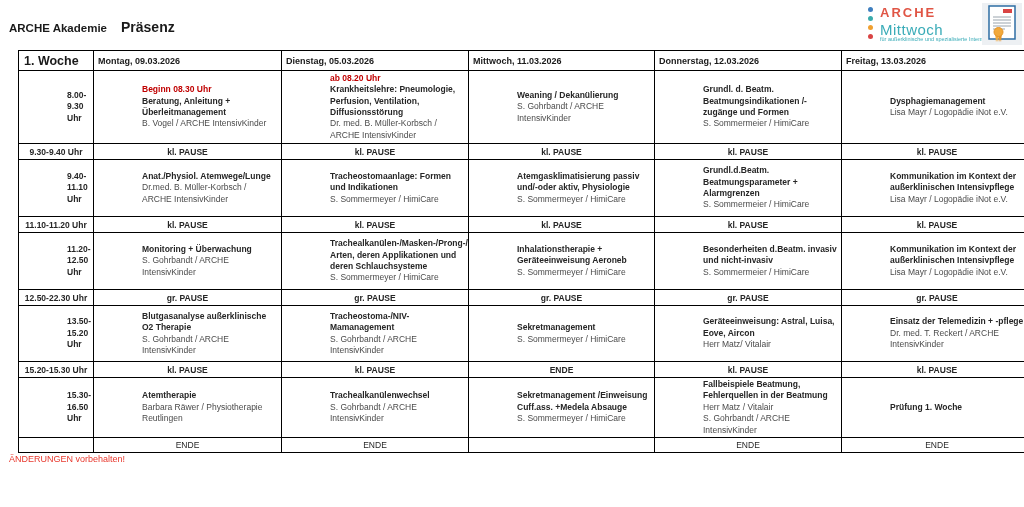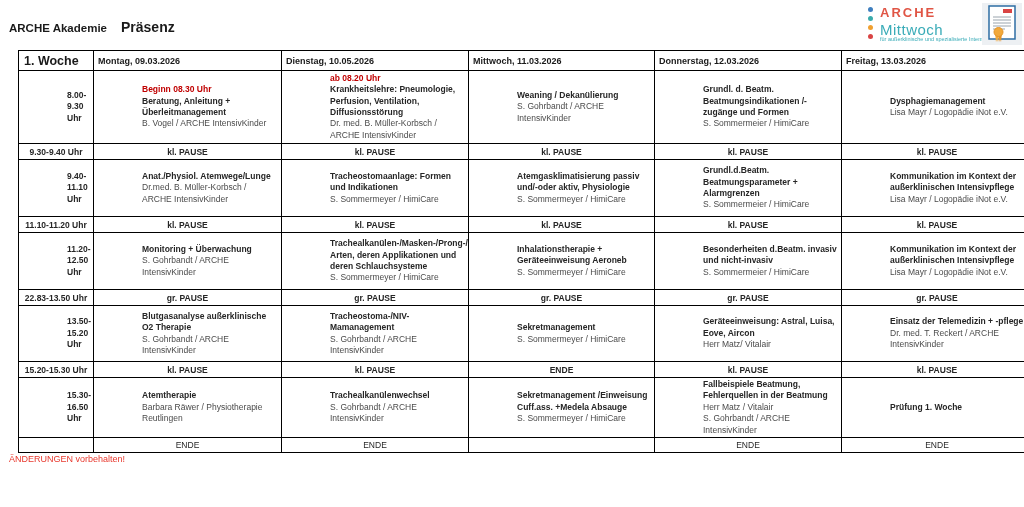--- a/index.html
+++ b/index.html
@@ -92,21 +92,21 @@
         <col class="c-tue">
         <col class="c-wed">
         <col class="c-thu">
         <col class="c-fri">
     </colgroup>
 
     <tbody>
         <tr class="hdr">
       <th class="week">1. Woche</th>
       <th>Montag, 09.03.2026</th>
-      <th>Dienstag, 10.05.2026</th>
+      <th>Dienstag, 05.03.2026</th>
       <th>Mittwoch, 11.03.2026</th>
       <th>Donnerstag, 12.03.2026</th>
       <th>Freitag, 13.03.2026</th>
     </tr>
 
     <tr class="class-row h73">
       <td class="time bold">8.00-9.30 Uhr</td>
       <td>
         <span class="note">Beginn 08.30 Uhr</span>
         <span class="ttl">Beratung, Anleitung + Überleitmanagement</span>
@@ -191,21 +191,21 @@
         <span class="ttl">Besonderheiten d.Beatm. invasiv und nicht-invasiv</span>
         <span class="spk">S. Sommermeier / HimiCare</span>
       </td>
       <td>
         <span class="ttl">Kommunikation im Kontext der außerklinischen Intensivpflege</span>
         <span class="spk">Lisa Mayr / Logopädie iNot e.V.</span>
       </td>
     </tr>
 
     <tr class="break-row">
-      <td class="time">22.83-13.50 Uhr</td>
+      <td class="time">12.50-22.30 Uhr</td>
       <td>gr. PAUSE</td>
       <td>gr. PAUSE</td>
       <td>gr. PAUSE</td>
       <td>gr. PAUSE</td>
       <td>gr. PAUSE</td>
     </tr>
 
     <tr class="class-row h56">
       <td class="time bold">13.50-15.20 Uhr</td>
       <td>

